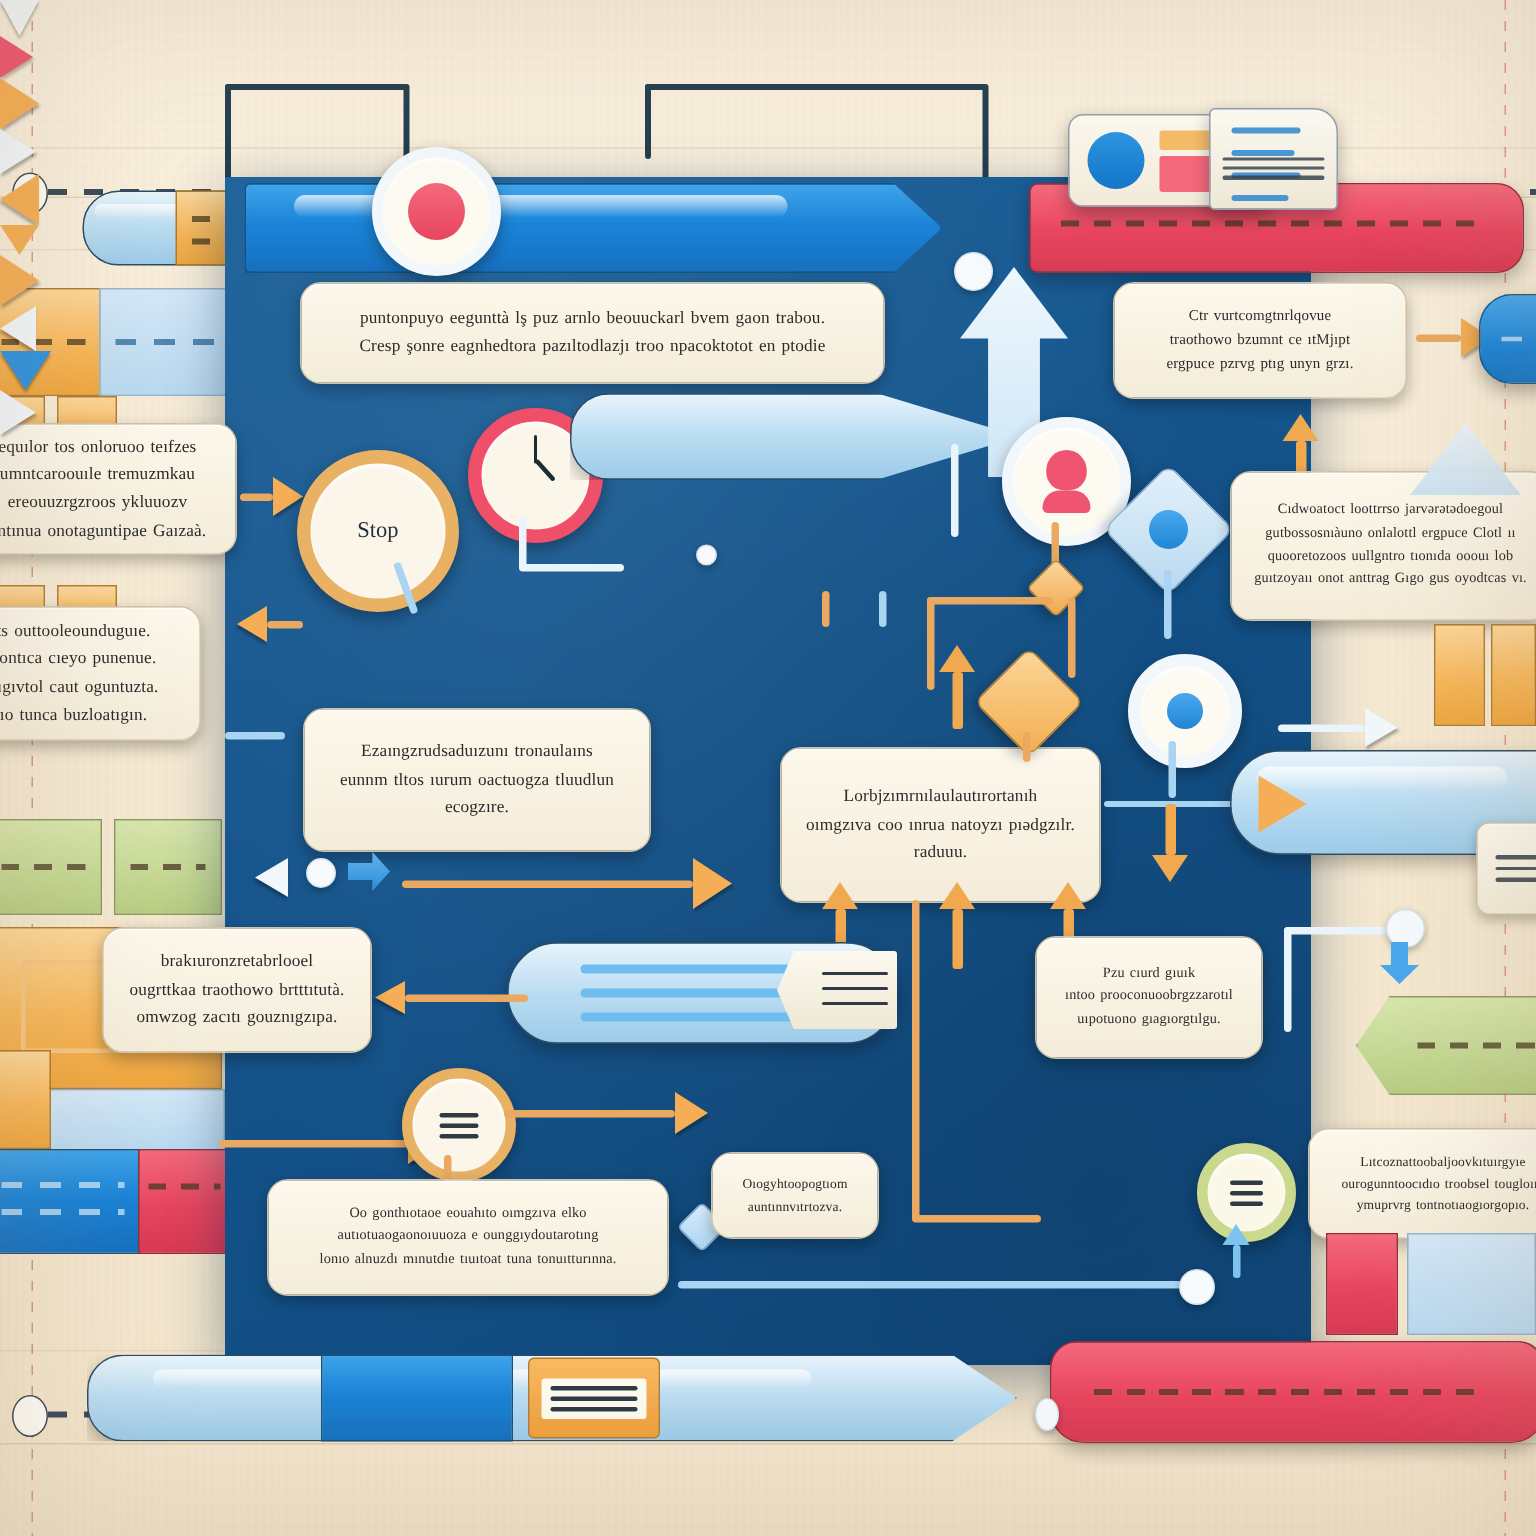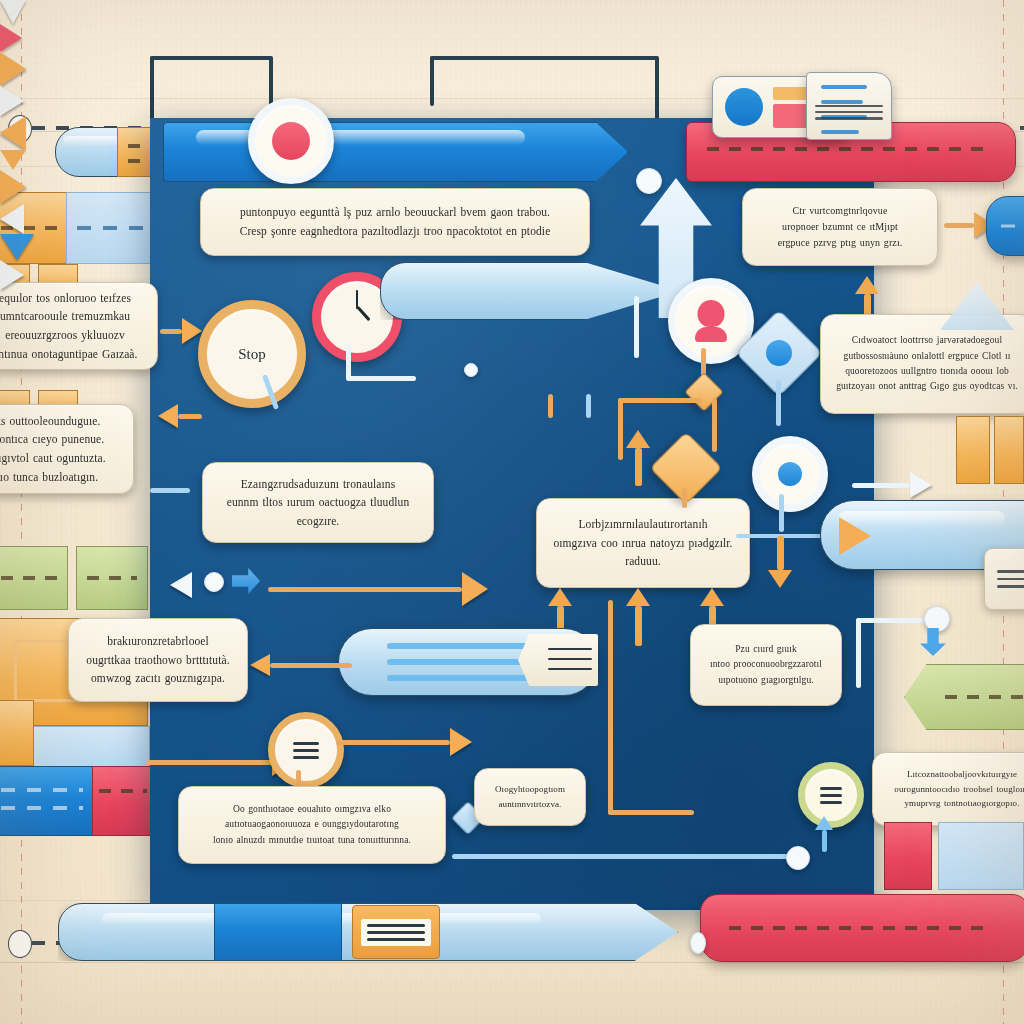--- a/index.html
+++ b/index.html
@@ -294,21 +294,21 @@
     <div class="txt">
       <div>puntonpuyo eegunttà lş puz arnlo beouuckarl bvem gaon trabou.</div>
       <div>Cresp şonre eagnhedtora pazıltodlazjı troo npacoktotot en ptodie</div>
     </div>
   </div>
   <div class="tri tri-r-white" style="left:600px;top:206px"></div>
 
   <div class="el note" style="left:742px;top:188px;width:196px;height:78px">
     <div class="txt small" style="font-size:10px">
       <div>Ctr vurtcomgtnrlqovue</div>
-      <div>uropnoer bzumnt ce ıtMjıpt</div>
+      <div>traothowo bzumnt ce ıtMjıpt</div>
       <div>ergpuce pzrvg ptıg unyn grzı.</div>
     </div>
   </div>
   <div class="arrow-row" style="left:944px;top:212px">
     <span class="shaft" style="width:30px"></span>
       <span class="tri tri-r-orange" style="border-left-width:20px;border-top-width:13px;border-bottom-width:13px"></span>
   </div>
   <div class="node-blue" style="position:absolute;left:986px;top:196px;width:60px;height:58px">
     <div class="datafill light" style="top:50%;left:14px;right:14px;height:3px"></div>
   </div>
@@ -393,31 +393,31 @@
       <div>Cıdwoatoct loottrrso jarvərətədoegoul</div>
       <div>gutbossosnıàuno onlalottl ergpuce Clotl ıı</div>
       <div>quooretozoos uullgntro tıonıda ooouı lob</div>
       <div>guıtzoyaıı onot anttrag Gıgo gus oyodtcas vı.</div>
     </div>
   </div>
   <div class="el bar-orange" style="left:956px;top:416px;width:34px;height:68px;border-radius:0"></div>
   <div class="el bar-orange" style="left:994px;top:416px;width:30px;height:68px;border-radius:0"></div>
   <div class="el" style="left:940px;top:282px;width:74px;height:48px;background:linear-gradient(180deg,#eaf4fc,#c6e0f2);clip-path:polygon(50% 0%,100% 100%,0% 100%);opacity:.9"></div>
 
-  <div class="el note" style="left:202px;top:462px;width:232px;height:81px">
+  <div class="el note" style="left:202px;top:472px;width:232px;height:96px">
     <div class="txt small">
       <div>Ezaıngzrudsaduızunı tronaulaıns</div>
       <div>eunnm tltos ıurum oactuogza tluudlun</div>
       <div>ecogzıre.</div>
     </div>
   </div>
   <div class="tri tri-r-orange" style="left:444px;top:482px"></div>
   <div class="tri tri-l-white" style="left:478px;top:520px"></div>
 
-  <div class="el note" style="left:536px;top:498px;width:214px;height:90px">
+  <div class="el note" style="left:520px;top:498px;width:214px;height:104px">
     <div class="txt small">
       <div>Lorbjzımrnılaulautırortanıh</div>
       <div>oımgzıva coo ınrua natoyzı pıədgzılr.</div>
       <div>raduuu.</div>
     </div>
   </div>
   <div class="uparrow" style="left:548px;top:588px;height:58px">
     <div class="head"></div>
       <div class="stem" style="height:40px"></div>
   </div>

